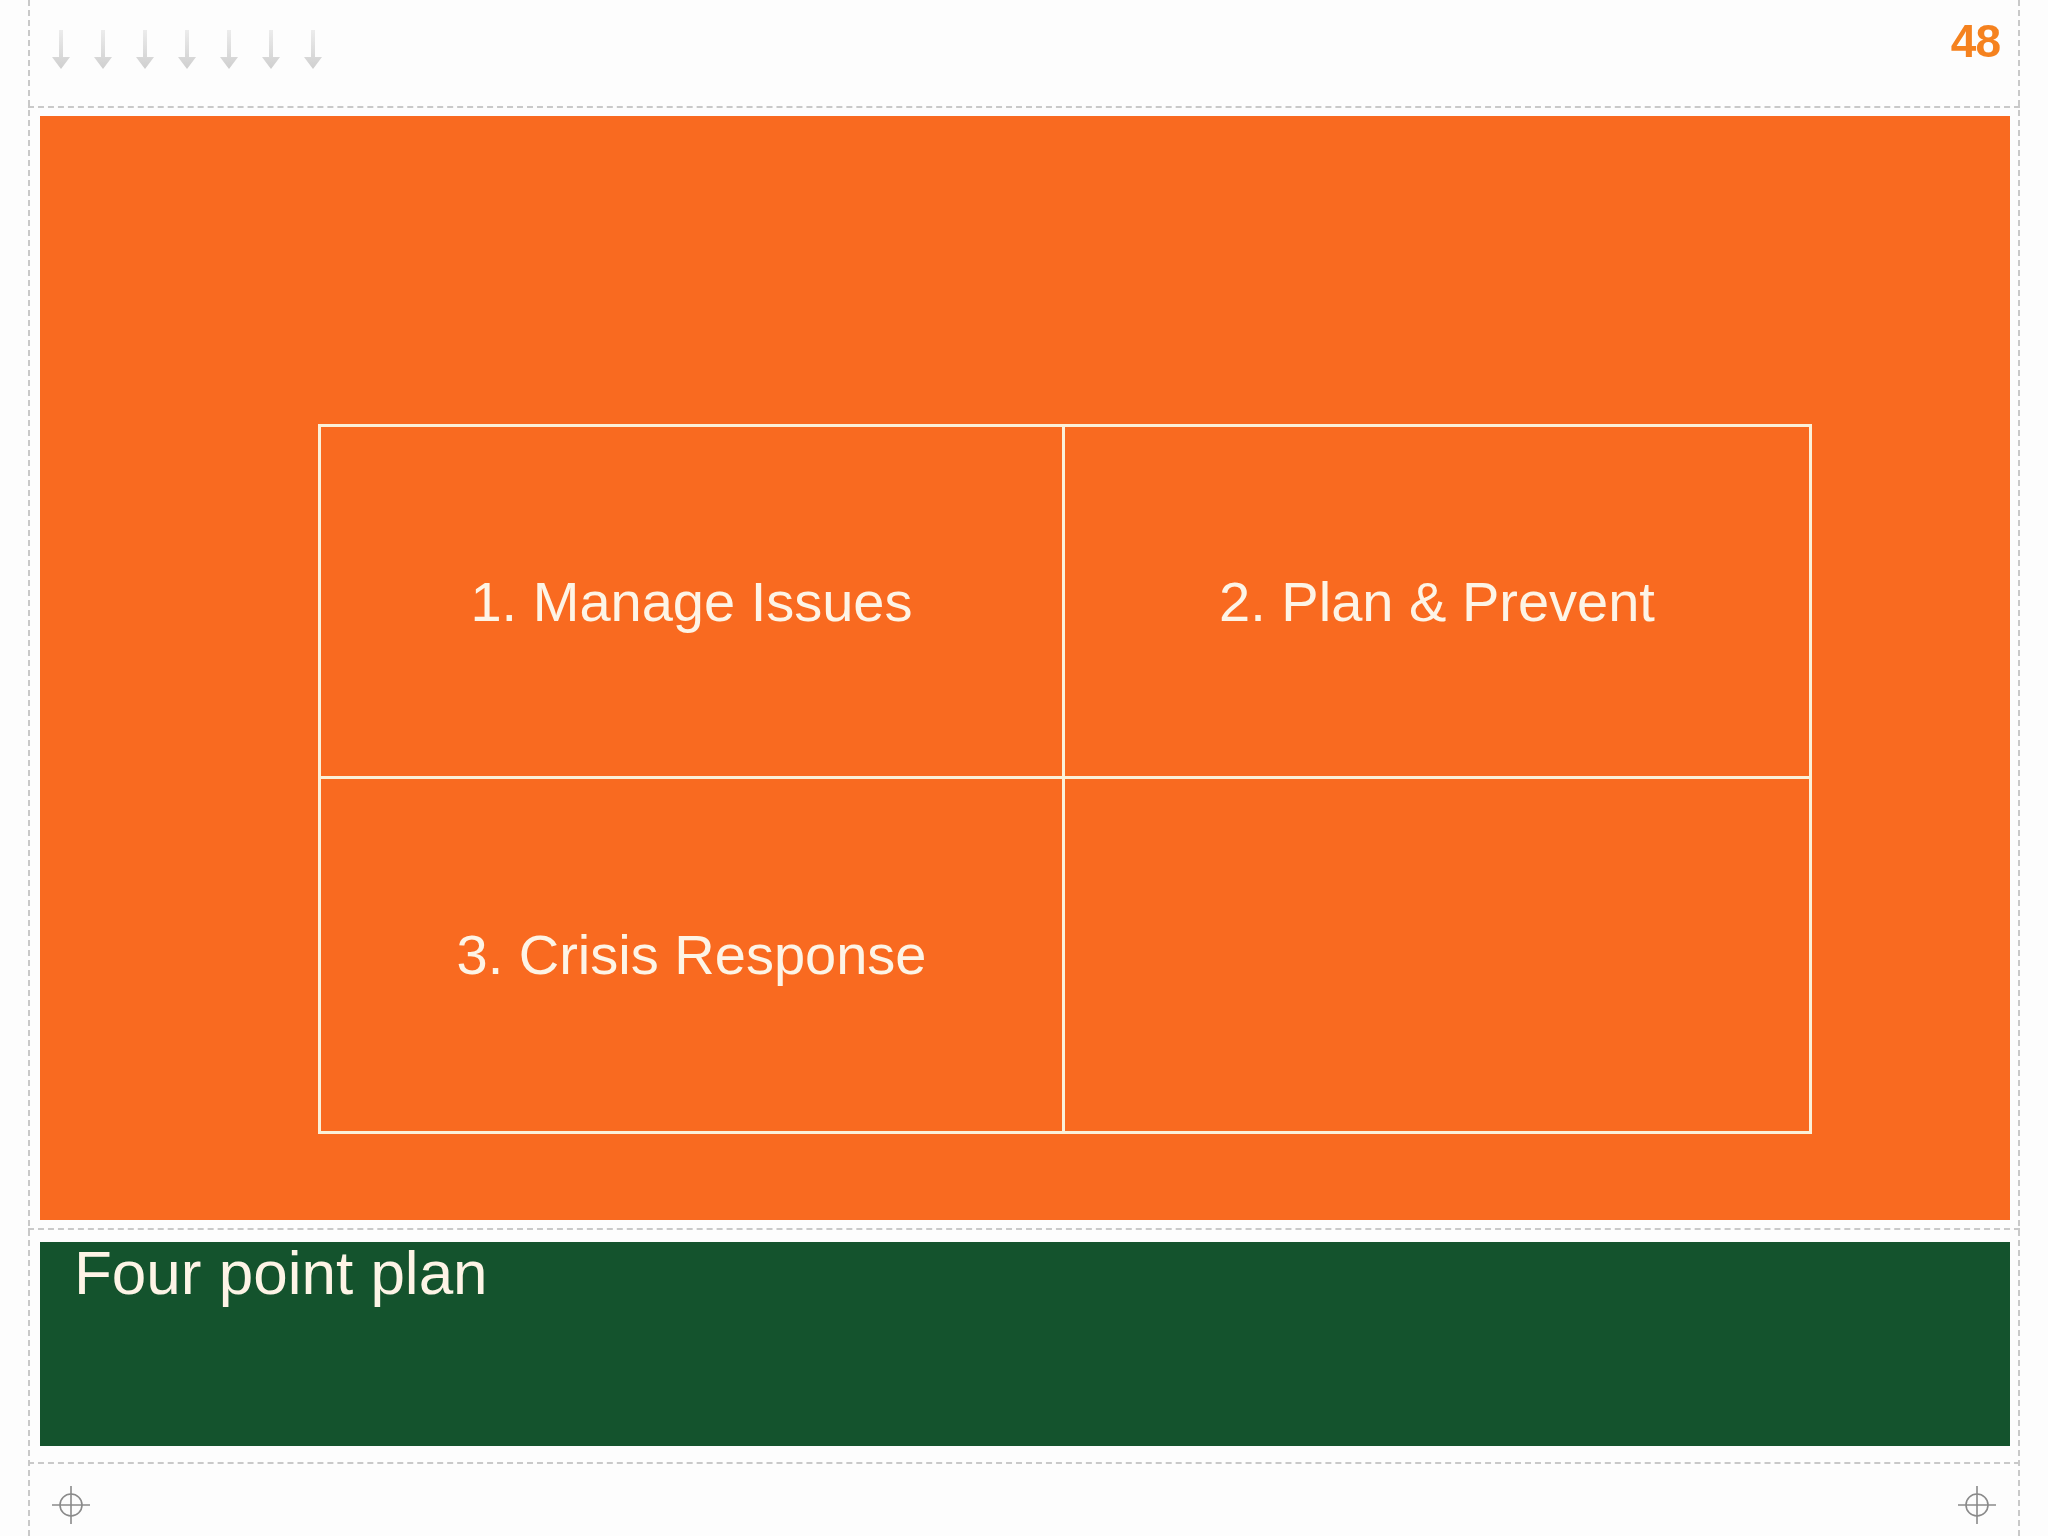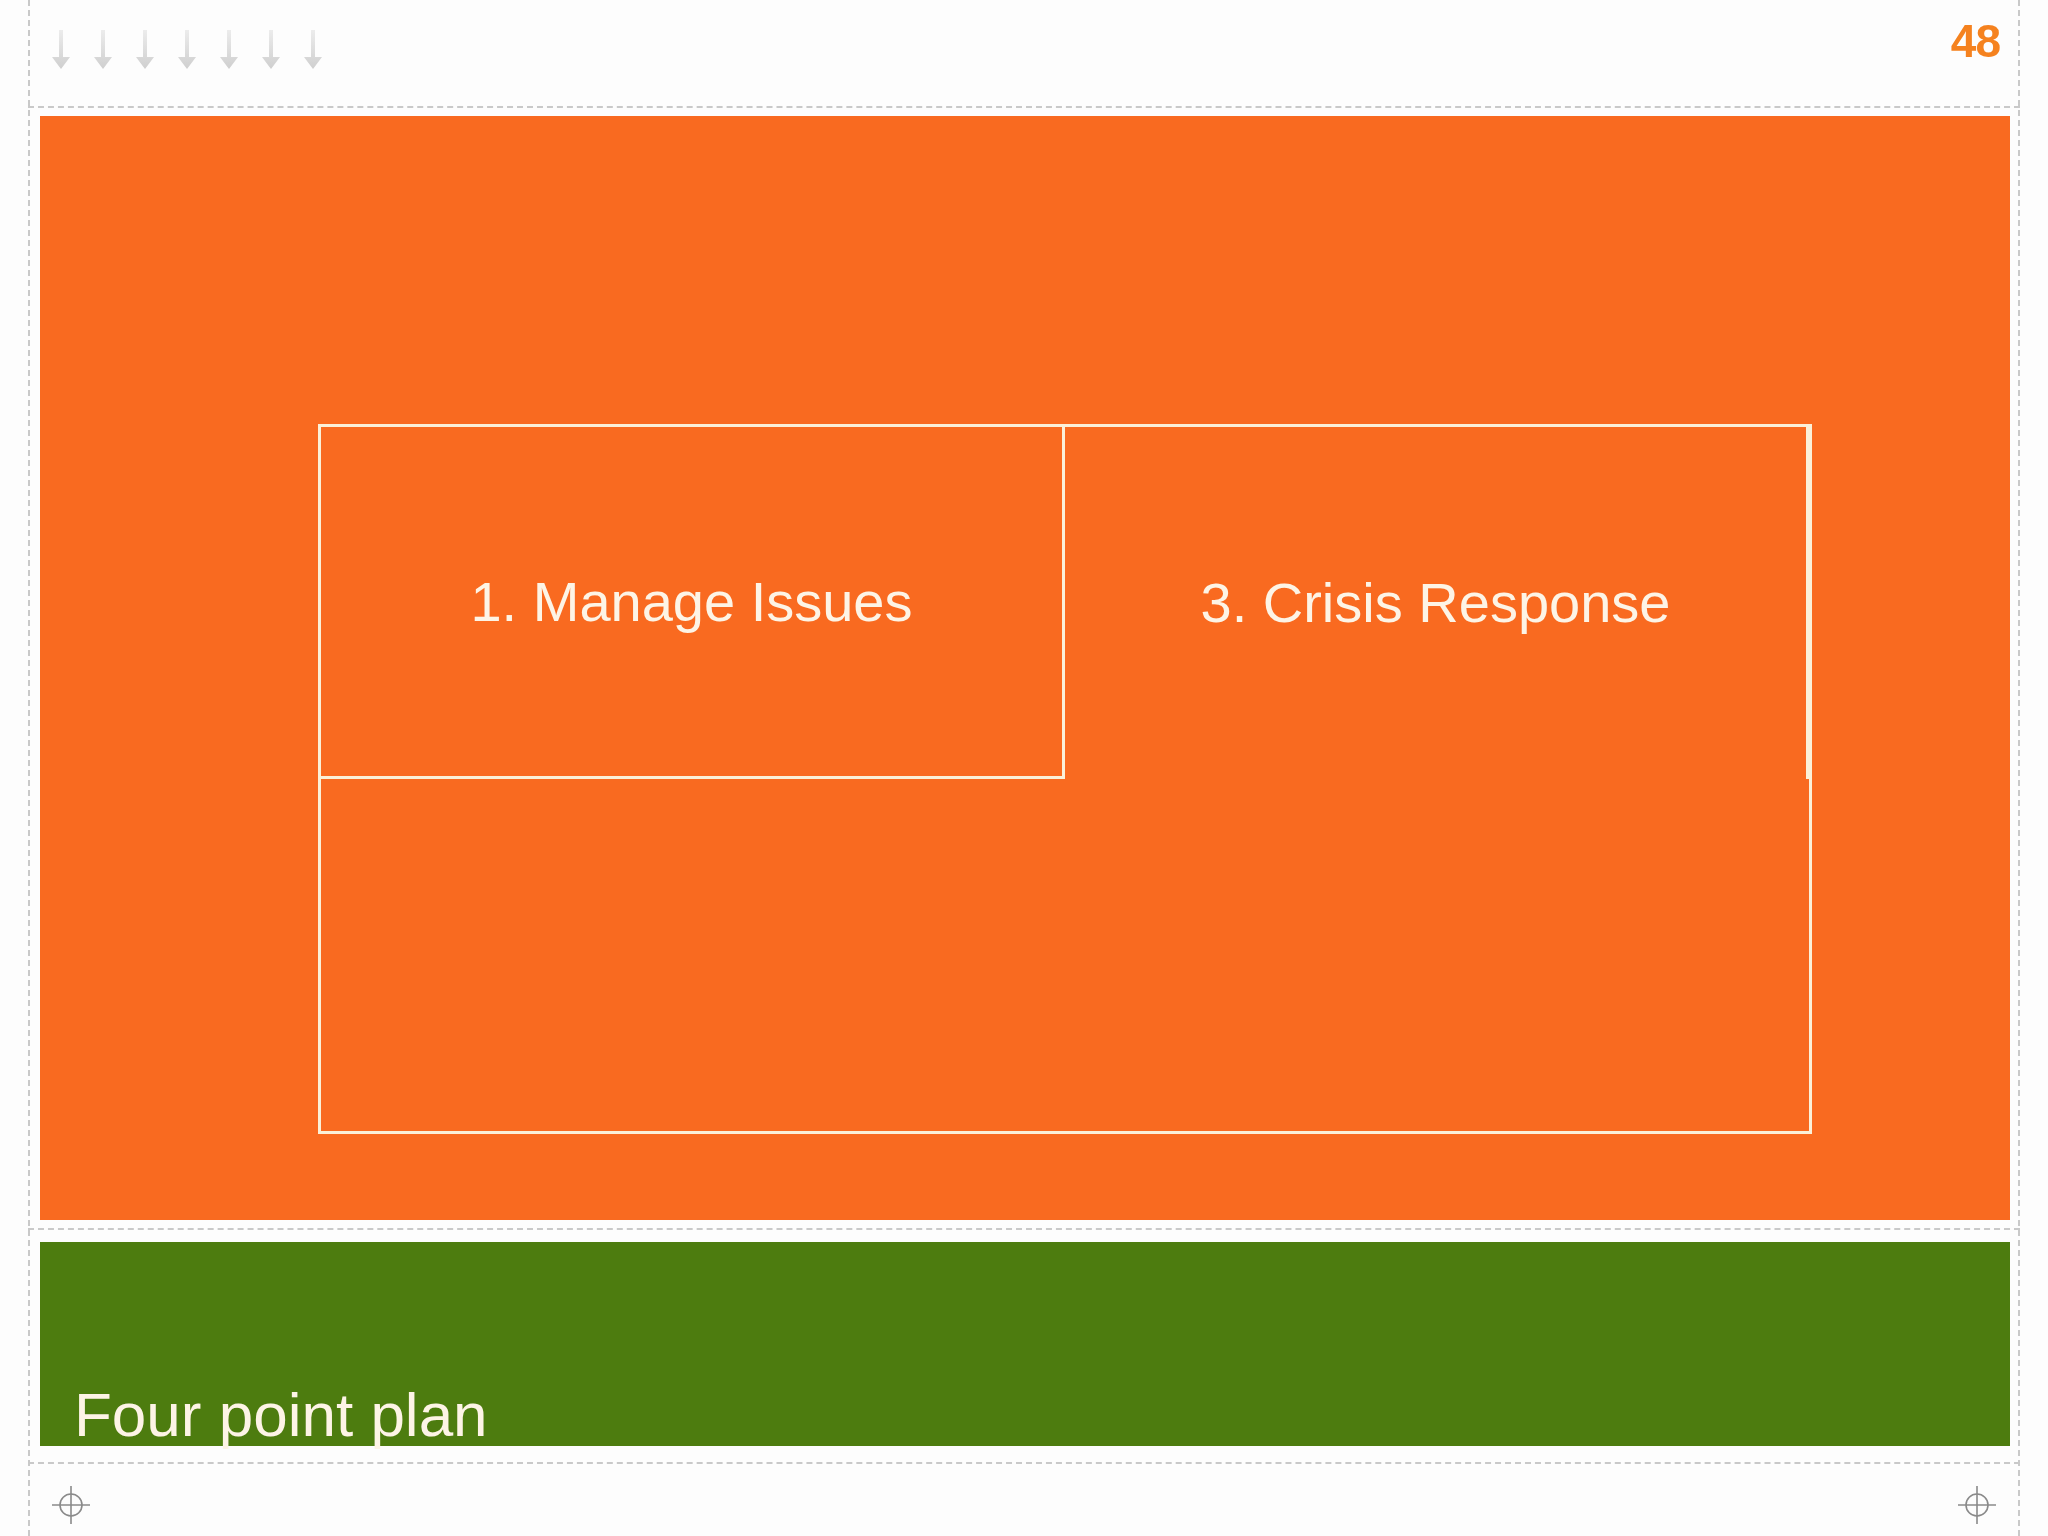--- a/index.html
+++ b/index.html
@@ -116,23 +116,23 @@
     text-align: center;
   }
 
   
   #title-bar {
     position: absolute;
     left: 40px;
     top: 1242px;
     width: 1970px;
     height: 204px;
-    background: #4d7c0f;
+    background: #14532d;
     display: flex;
-    align-items: flex-end;
+    align-items: flex-start;
   }
   #slide-title {
     color: #fdf4e6;
     font-size: 62px;
     font-weight: 400;
     padding-left: 34px;
     line-height: 1;
   }
 
   
@@ -199,20 +199,23 @@
         </svg>
       </span>
     </div>
     <div id="page-number">48</div>
   </div>
 
   <div id="content-panel">
     <div id="quadrant-grid">
       <div class="quadrant-cell cell-1">
         <span class="quadrant-label">1. Manage Issues</span>
+      </div>
+      <div class="quadrant-cell cell-2">
+        <span class="quadrant-label">2. Plan &amp; Prevent</span>
       </div>
       <div class="quadrant-cell cell-3">
         <span class="quadrant-label">3. Crisis Response</span>
       </div>
     </div>
   </div>
 
   <div id="title-bar">
     <div id="slide-title">Four point plan</div>
   </div>

